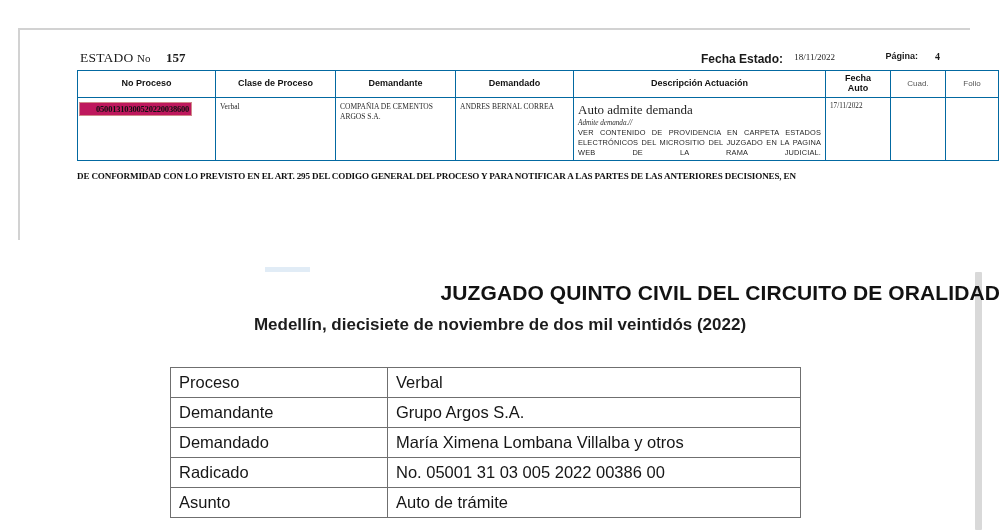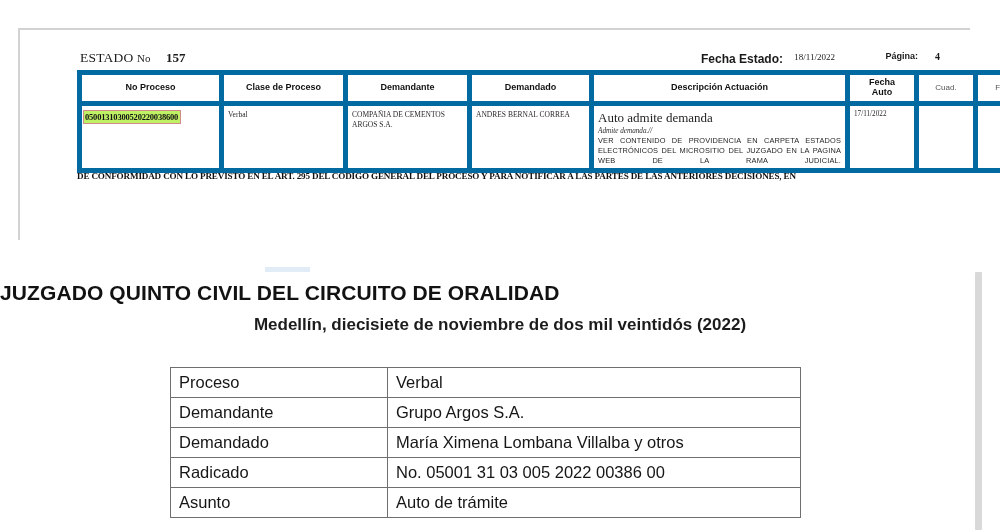--- a/index.html
+++ b/index.html
@@ -98,21 +98,21 @@
     position: absolute;
     left: 57px;
     top: 40px;
     width: 881px;
     border-collapse: collapse;
     table-layout: fixed;
     background: #fff;
   }
   #estado-table th,
   #estado-table td {
-    border: 5px solid #0369a1;
+    border: 1px solid #0369a1;
     vertical-align: top;
     padding: 0;
   }
   #estado-table thead th {
     height: 24px;
     text-align: center;
     vertical-align: middle;
     font-family: "Liberation Sans", sans-serif;
     font-size: 9px;
     font-weight: bold;
@@ -135,22 +135,22 @@
   .col-demte    { width: 115px; }
   .col-demdo    { width: 113px; }
   .col-desc     { width: 247px; }
   .col-fauto    { width: 60px; }
   .col-cuad     { width: 50px; }
   .col-folio    { width: 48px; }
 
   .proc-num-box {
     display: inline-block;
     border: 1px solid #d08a8a;
-    background: #bef264;
-    padding: 1px 2px 1px 1px;
+    background: #be185d;
+    padding: 1px 2px 1px 16px;
     font-family: "Liberation Serif", serif;
     font-size: 8.5px;
     font-weight: bold;
     letter-spacing: -0.2px;
     color: #111;
     margin-left: -3px;
     white-space: nowrap;
   }
   .cell-txt {
     font-family: "Liberation Serif", serif;
@@ -226,21 +226,21 @@
     width: 45px;
     height: 5px;
     background: #dce9f5;
     opacity: 0.85;
   }
   #court-title {
     position: absolute;
     left: 0;
     top: 31px;
     width: 1000px;
-    text-align: left;
+    text-align: right;
     font-family: "Liberation Sans", sans-serif;
     font-size: 21px;
     font-weight: bold;
     color: #121212;
     letter-spacing: 0.1px;
   }
   #court-date {
     position: absolute;
     left: 0;
     top: 65px;

